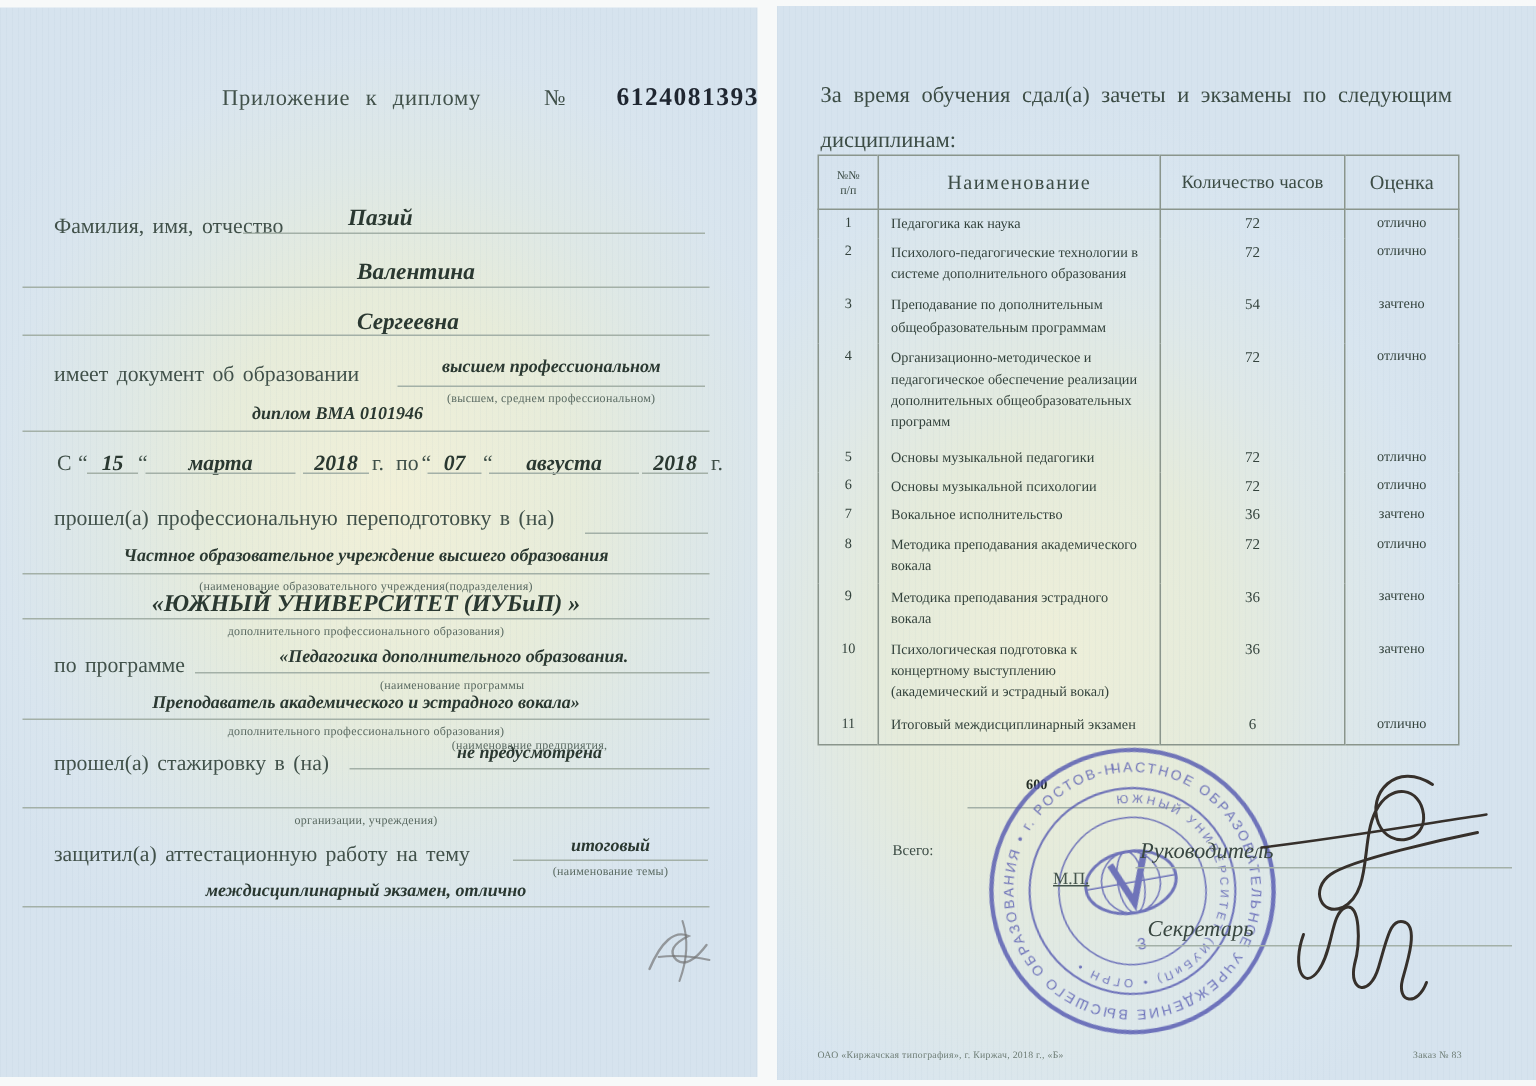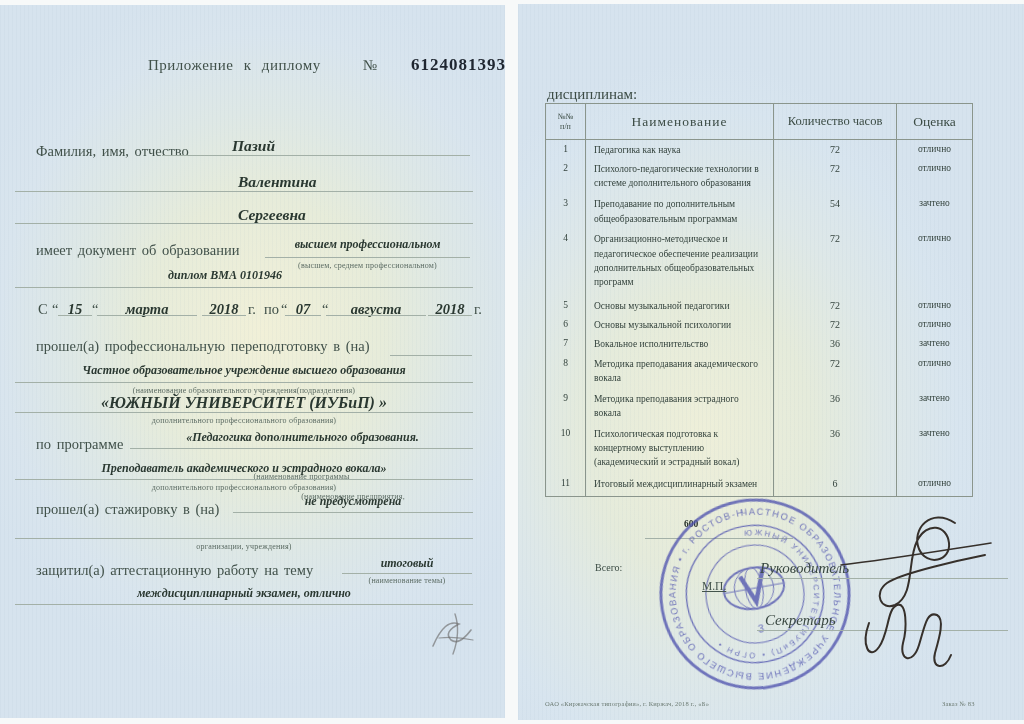--- a/index.html
+++ b/index.html
@@ -109,21 +109,21 @@
     <div class="abs val ctr" style="left:15px;top:358px;width:458px;">Частное образовательное учреждение высшего образования</div>
     <div class="abs line" style="left:15px;top:377px;width:458px;"></div>
     <div class="abs cap" style="left:15px;top:381px;width:458px;">(наименование образовательного учреждения(подразделения)</div>
     <div class="abs val ctr" style="left:15px;top:389px;width:458px;font-size:16px;">«ЮЖНЫЙ УНИВЕРСИТЕТ (ИУБиП) »</div>
     <div class="abs line" style="left:15px;top:407px;width:458px;"></div>
     <div class="abs cap" style="left:15px;top:411px;width:458px;">дополнительного профессионального образования)</div>
 
     <div class="abs lbl" style="left:36px;top:431px;">по программе</div>
     <div class="abs val ctr" style="left:130px;top:425px;width:345px;">«Педагогика дополнительного образования.</div>
     <div class="abs line" style="left:130px;top:443px;width:343px;"></div>
-    <div class="abs cap" style="left:130px;top:447px;width:343px;margin-top:20px;">(наименование программы</div>
+    <div class="abs cap" style="left:130px;top:447px;width:343px;">(наименование программы</div>
     <div class="abs val ctr" style="left:15px;top:456px;width:458px;">Преподаватель академического и эстрадного вокала»</div>
     <div class="abs line" style="left:15px;top:474px;width:458px;"></div>
     <div class="abs cap" style="left:15px;top:478px;width:458px;">дополнительного профессионального образования)</div>
 
     <div class="abs lbl" style="left:36px;top:496px;">прошел(а) стажировку в (на)</div>
     <div class="abs val ctr" style="left:233px;top:489px;width:240px;">не предусмотрена</div>
     <div class="abs line" style="left:233px;top:507px;width:240px;"></div>
     <div class="abs cap" style="left:233px;top:487px;width:240px;">(наименование предприятия,</div>
     <div class="abs line" style="left:15px;top:533px;width:458px;"></div>
     <div class="abs cap" style="left:15px;top:537px;width:458px;">организации, учреждения)</div>
@@ -137,20 +137,21 @@
 
     <svg class="abs pencil" style="left:425px;top:603px;" width="58" height="52" viewBox="0 0 58 52">
       <path d="M8,38 Q20,10 34,16 Q18,24 26,32 Q34,38 46,22" stroke-width="1.6"></path>
       <path d="M30,6 Q36,24 28,46" stroke-width="1.4"></path>
       <path d="M14,30 Q30,28 48,32" stroke-width="1.2"></path>
     </svg>
   </div>
 
   <div class="page page-right">
 
+    <div class="abs intro" style="left:29px;top:52px;">За время обучения сдал(а) зачеты и экзамены по следующим</div>
     <div class="abs intro" style="left:29px;top:82px;">дисциплинам:</div>
 
     <div class="abs tbl-wrap">
       <table class="disc">
         <colgroup>
             <col style="width:40px">
             <col style="width:188px">
             <col style="width:123px">
             <col style="width:76px">
           </colgroup>

